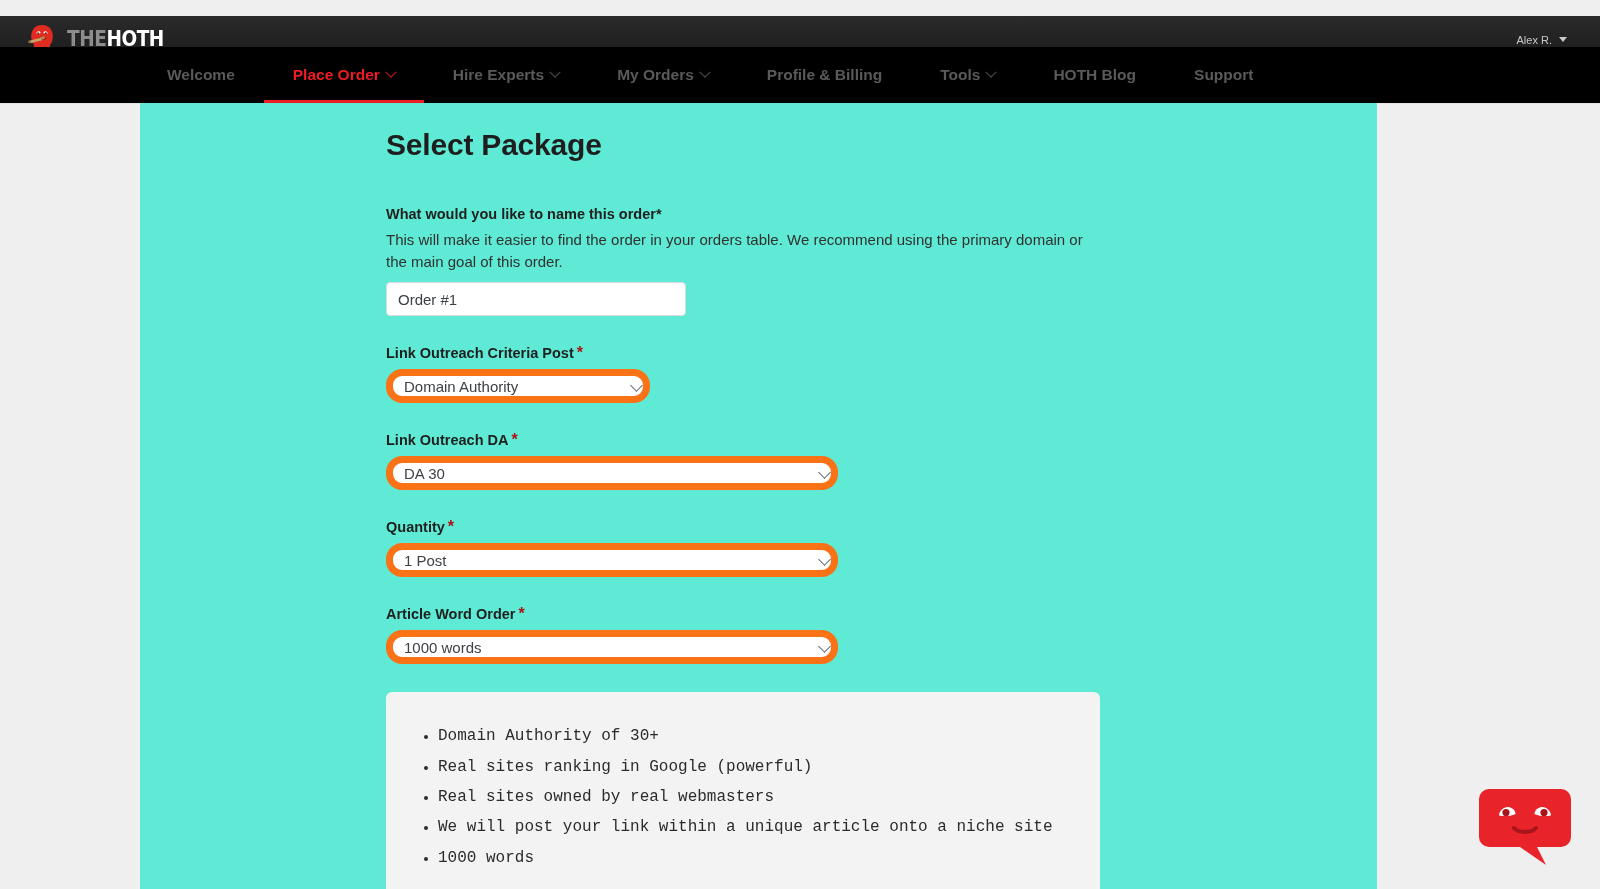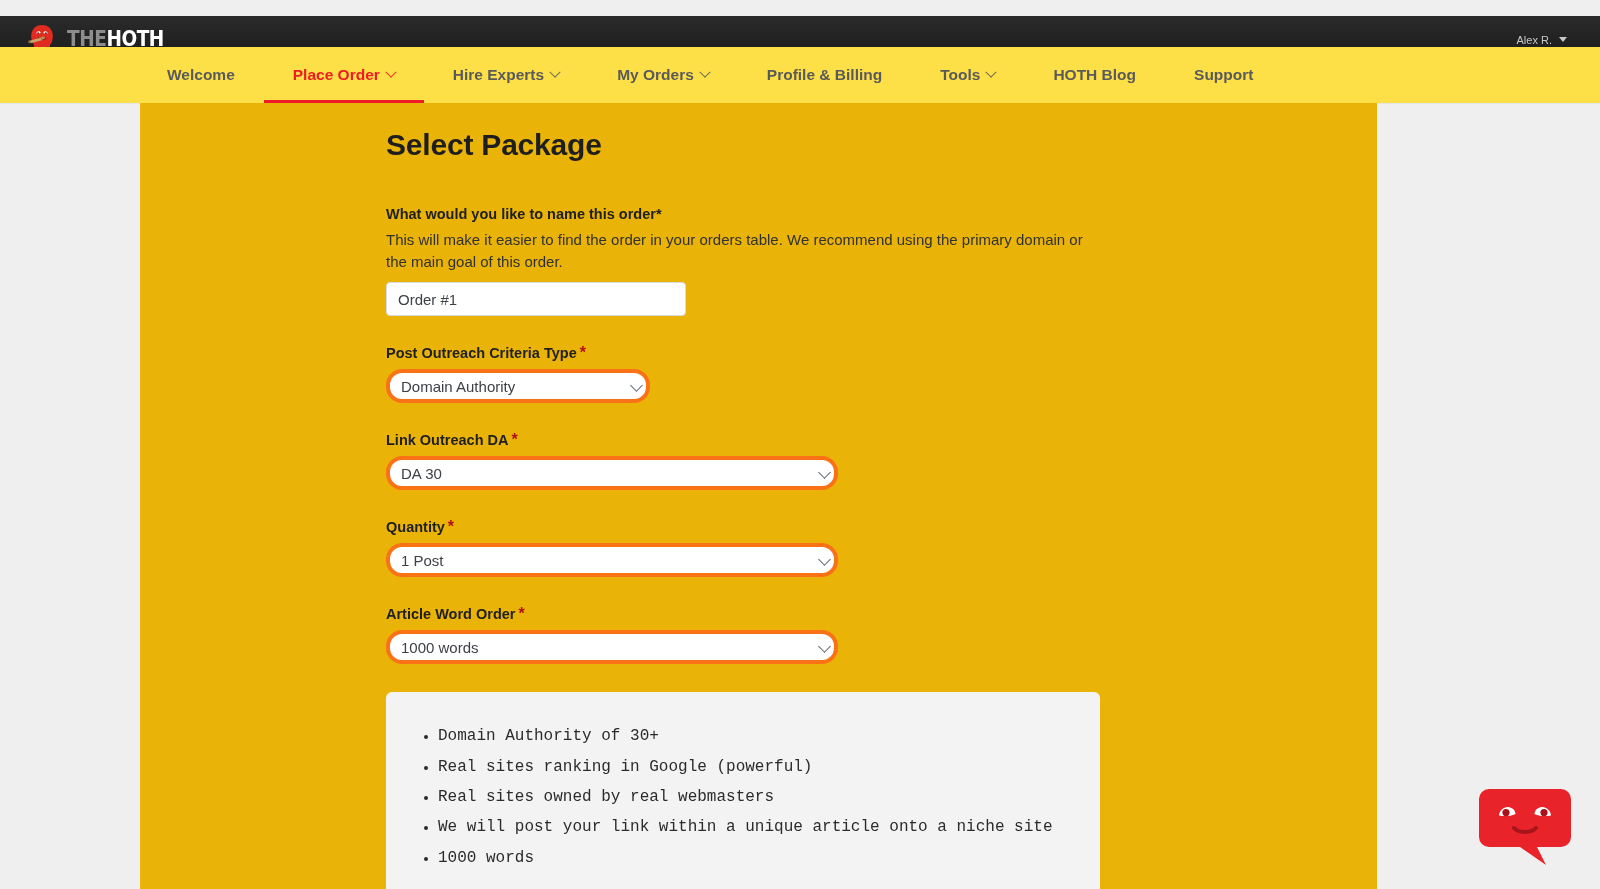--- a/index.html
+++ b/index.html
@@ -49,21 +49,21 @@
     border-left: 4.5px solid transparent;
     border-right: 4.5px solid transparent;
     border-top: 5px solid #c9c9c9;
     display: inline-block;
   }
 
   
   .navbar {
     position: absolute; top: 47px; left: 0;
     width: 1600px; height: 56px;
-    background: #fde047;
+    background: #000000;
     display: flex; align-items: stretch;
     padding-left: 138px;
     box-shadow: 0 1px 0 rgba(0,0,0,0.04);
   }
   .navitem {
     display: flex; align-items: center; gap: 7px;
     padding: 0 29px;
     font-size: 15.5px;
     font-weight: bold;
     color: #5a5a5a;
@@ -86,21 +86,21 @@
     border-bottom: 1.6px solid currentColor;
     transform: rotate(45deg) translate(-2px,-2px);
     opacity: .85;
   }
 
   
   .panel {
     position: absolute;
     top: 103px; left: 140px;
     width: 1237px; height: 786px;
-    background: #eab308;
+    background: #5eead4;
   }
 
   .content { padding: 25px 0 0 246px; }
 
   .page-title {
     font-size: 30px;
     font-weight: bold;
     color: #1e1e1e;
     margin: 0 0 44px 0;
     letter-spacing: -0.2px;
@@ -139,21 +139,21 @@
     color: #3d4146;
     font-family: "Liberation Sans", sans-serif;
     background: #fff;
     outline: none;
   }
 
   .selwrap { position: relative; display: block; margin-bottom: 28px; }
   .selbox {
     display: flex; align-items: center;
     height: 34px;
-    border: 4px solid #f97316;
+    border: 7px solid #f97316;
     border-radius: 16px;
     padding: 0 11px;
     font-size: 15px;
     color: #3d4146;
     background: #fff;
     cursor: pointer;
     user-select: none;
   }
   .selbox.w-sm { width: 264px; }
   .selbox.w-lg { width: 452px; }
@@ -274,21 +274,21 @@
     <h1 class="page-title">Select Package</h1>
 
     <div class="field">
       <span class="flabel">What would you like to name this order*</span>
       <p class="fhelp">This will make it easier to find the order in your orders table. We recommend using the primary domain or the main goal of this order.</p>
       <input class="txtinput" type="text" value="Order #1" style="">
     </div>
     <div class="gap-after-input"></div>
 
     <div class="field">
-      <span class="flabel"><span>Post Outreach Criteria Type</span><span class="req">*</span></span>
+      <span class="flabel"><span>Link Outreach Criteria Post</span><span class="req">*</span></span>
       <div class="selwrap w-sm">
         <div class="selbox w-sm">Domain Authority</div>
         <span class="selchev"></span>
       </div>
     </div>
 
     <div class="field">
       <span class="flabel"><span>Link Outreach DA</span><span class="req">*</span></span>
       <div class="selwrap w-lg">
         <div class="selbox w-lg">DA 30</div>

